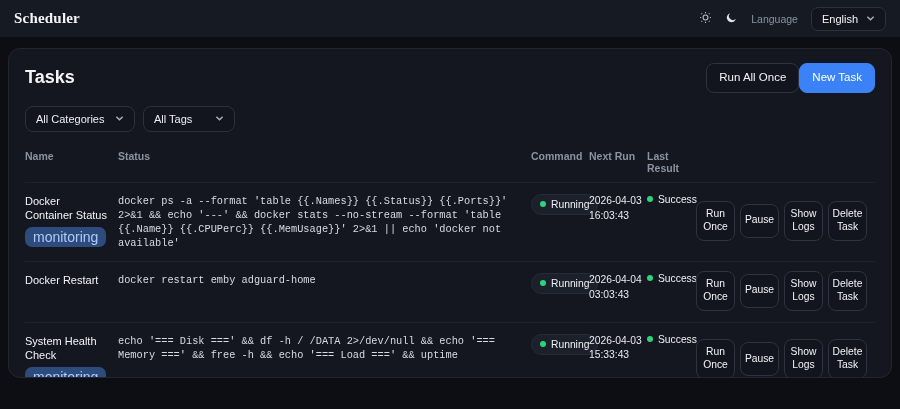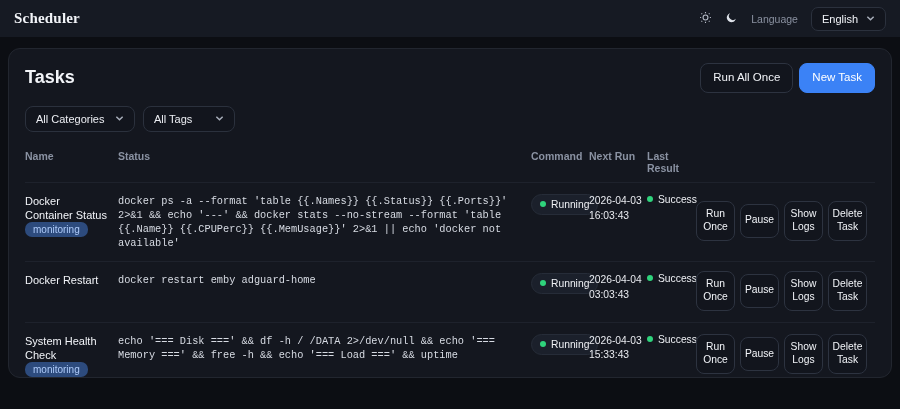--- a/index.html
+++ b/index.html
@@ -27,21 +27,21 @@
   }
   .chev { width:9px; height:9px; stroke:#aab0bc; fill:none; stroke-width:1.6; }
   
   .card {
     margin:11px 8px 0 8px; width:884px; height:330px;
     background:#14171f; border:1px solid #22262f; border-radius:12px;
     padding:14px 16px 0 16px; overflow:hidden;
   }
   .card-head { display:flex; align-items:center; justify-content:space-between; }
   .card-title { font-size:18px; font-weight:bold; }
-  .head-btns { display:flex; gap:6px;margin-left:44px; }
+  .head-btns { display:flex; gap:0;margin-left:44px; }
   .btn {
     border-radius:8px; font-size:11.5px; font-family:inherit; color:#f2f4f8;
     padding:7px 12px; cursor:pointer; line-height:1.2;
   }
   .btn-dark { background:#12151d; border:1px solid #2d3340; }
   .btn-primary { background:#3b82f6; border:1px solid #3b82f6; color:#fff; }
   
   .filters { display:flex; gap:8px; margin-top:13px; }
   .filter-select {
     display:flex; align-items:center; justify-content:space-between;
@@ -58,23 +58,23 @@
     border-bottom:1px solid #1e222c;
   }
   .trow:last-child { border-bottom:none; }
   .th {
     font-size:10.5px; font-weight:bold; color:#8a92a2;
     padding:10px 8px 8px 0;
   }
   .cell { padding:11px 8px 11px 0; font-size:11px; }
   .task-name { font-size:11px; color:#f2f4f8; line-height:1.3; }
   .tag-badge {
-    display:inline-block; 
+    display:inline-block; margin-top:5px;
     background:#2d4b7d; color:#aecbfa;
-    font-size:10px; padding:2px 8px; border-radius:7px;
+    font-size:14px; padding:2px 8px; border-radius:7px;
   }
   .cmd {
     font-family:Liberation Mono, monospace;
     font-size:10.3px; line-height:14px; color:#d7dbe3;
     word-break:break-word; white-space:pre-wrap; padding-right:14px;
   }
   .status-pill {
     display:inline-flex; align-items:center; gap:5px;
     background:#1b202b; border:1px solid #262c38; border-radius:999px;
     padding:4px 8px; font-size:10.3px; color:#eef0f4; white-space:nowrap;

